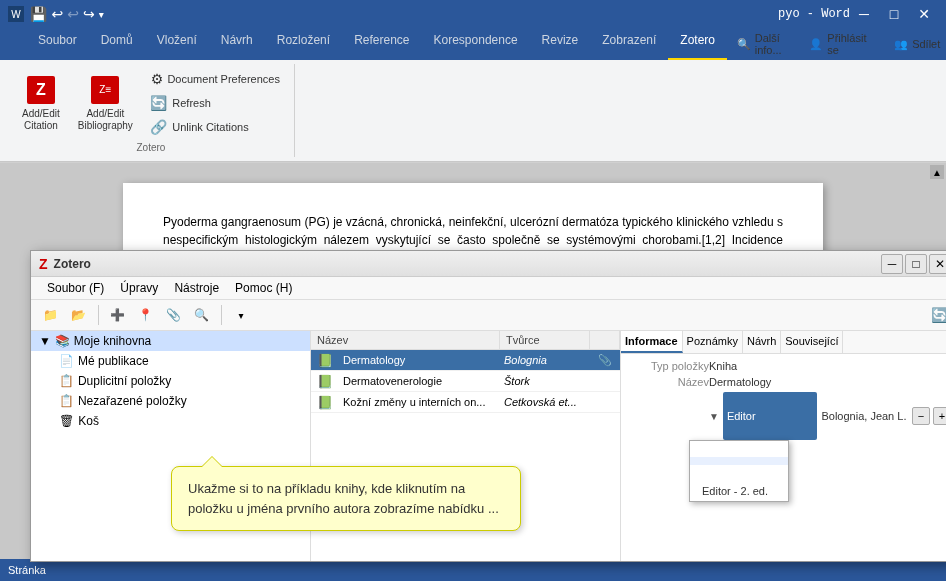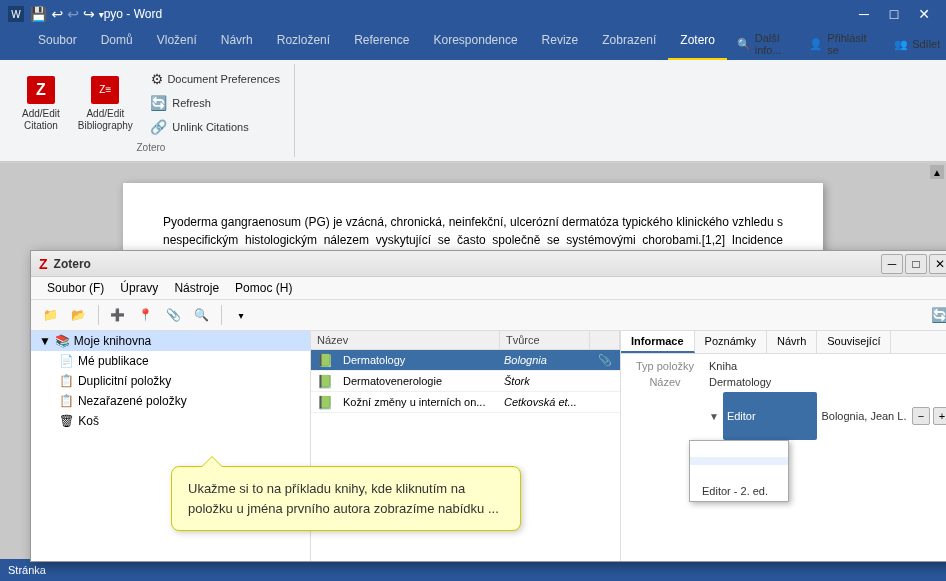--- a/index.html
+++ b/index.html
@@ -9,21 +9,21 @@
     .title-bar {
       background: #2b579a;
       color: white;
       height: 28px;
       display: flex;
       align-items: center;
       justify-content: space-between;
       padding: 0 8px;
     }
     .title-bar-left { display: flex; align-items: center; gap: 6px; }
-    .title-bar-title { font-size: 12px; flex: 1; text-align: left; }
+    .title-bar-title { font-size: 12px; flex: 1; text-align: right; font-family: Liberation Mono, monospace; }
     .title-bar-controls { display: flex; gap: 2px; }
     .title-bar-controls span {
       width: 28px; height: 28px; display: flex; align-items: center; justify-content: center;
       font-size: 14px; cursor: pointer; color: white;
     }
     .title-bar-icon { width: 16px; height: 16px; background: #1a3f6f; display: flex; align-items: center; justify-content: center; font-size: 10px; color: white; }
     .quick-access { display: flex; gap: 4px; align-items: center; }
     .quick-access span { color: white; font-size: 14px; cursor: pointer; }
 
     
@@ -180,29 +180,29 @@
     .zotero-row-title { flex: 1; padding: 4px 4px; font-size: 11px; overflow: hidden; white-space: nowrap; text-overflow: ellipsis; }
     .zotero-row-author { width: 90px; padding: 4px 4px; font-size: 11px; overflow: hidden; white-space: nowrap; text-overflow: ellipsis; font-style: italic; }
     .zotero-row-attach { width: 30px; display: flex; align-items: center; justify-content: center; font-size: 11px; }
 
     
     .zotero-right { flex: 1; overflow-y: auto; }
     .zotero-right-tabs {
       display: flex; border-bottom: 1px solid #ddd; background: #f8f8f8;
     }
     .zotero-right-tab {
-      padding: 4px 10px; font-size: 11px; cursor: pointer; border-right: 1px solid #ddd;
+      padding: 4px 4px; font-size: 11px; cursor: pointer; border-right: 1px solid #ddd;
     }
     .zotero-right-tab.active { background: white; border-bottom: 2px solid #3a6ea5; font-weight: bold; }
 
     .zotero-info { padding: 6px 8px; font-size: 11px; }
     .info-row {
       display: flex; align-items: flex-start; margin-bottom: 4px; position: relative;
     }
-    .info-label { width: 80px; color: #888; text-align: center; padding-right: 8px; flex-shrink: 0; }
+    .info-label { width: 80px; color: #888; text-align: right; flex-shrink: 0; }
     .info-value { flex: 1; color: #333; }
 
     
     .dropdown-arrow { font-size: 10px; color: #555; margin-right: 4px; }
     .role-dropdown {
       position: absolute;
       top: 100%;
       left: 60px;
       background: white;
       border: 1px solid #aaa;

